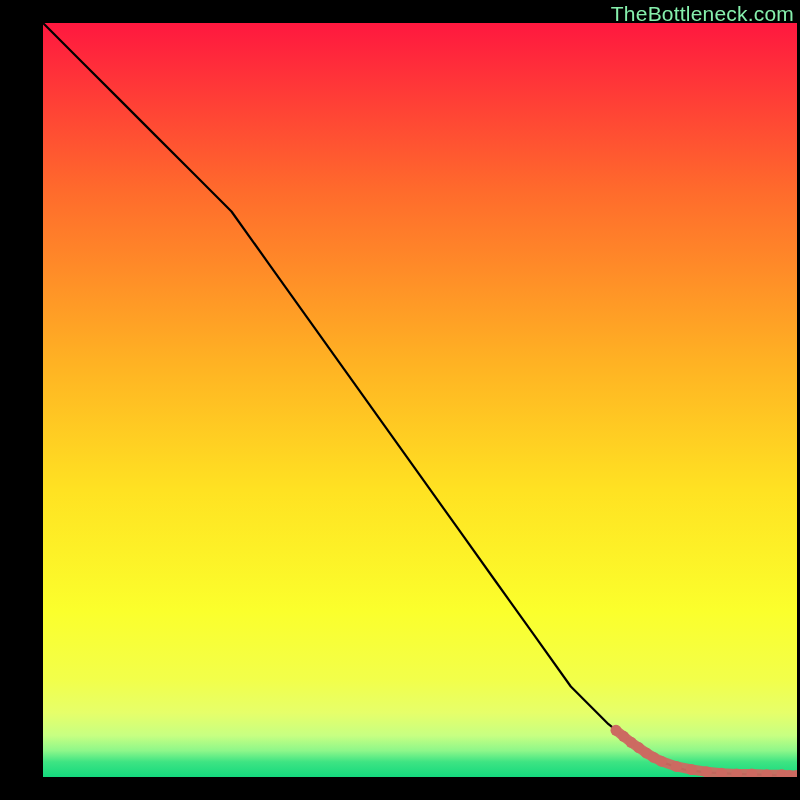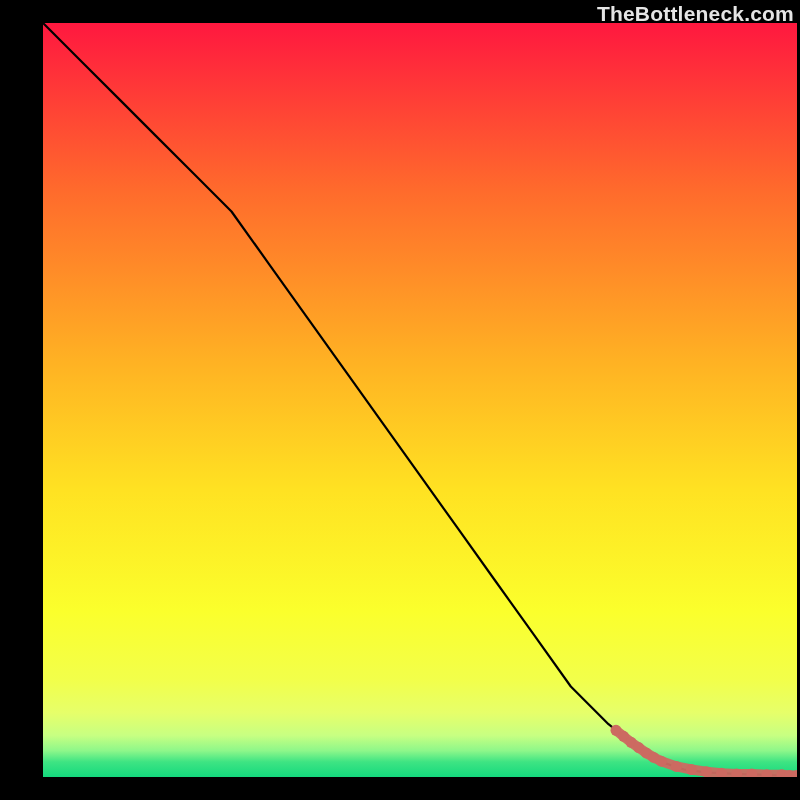--- a/index.html
+++ b/index.html
@@ -21,22 +21,22 @@
     left: 43px;
     top: 23px;
     width: 754px;
     height: 754px;
   }
   .watermark {
     position: absolute;
     top: 2px;
     right: 6px;
     font-size: 21px;
-    font-weight: 700;
-    color: #e5e5e5;
+    font-weight: 400;
+    color: #86efac;
     letter-spacing: 0.2px;
   }
 </style>
 </head>
 <body>
 
 <div class="wrap">
   <svg class="plot" viewBox="0 0 754 754" preserveAspectRatio="none">
     <defs>
       <linearGradient id="bg-grad" x1="0" y1="0" x2="0" y2="1">

